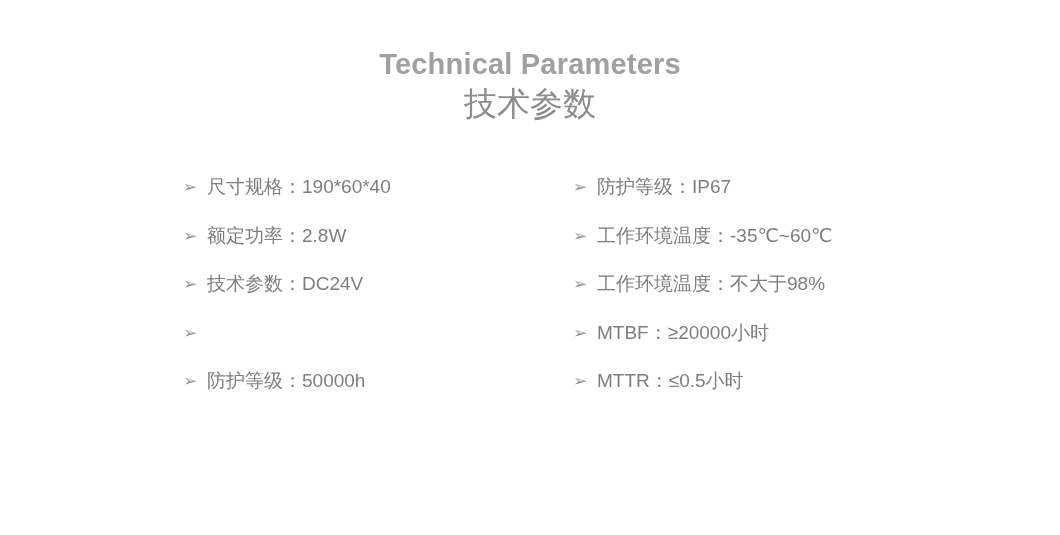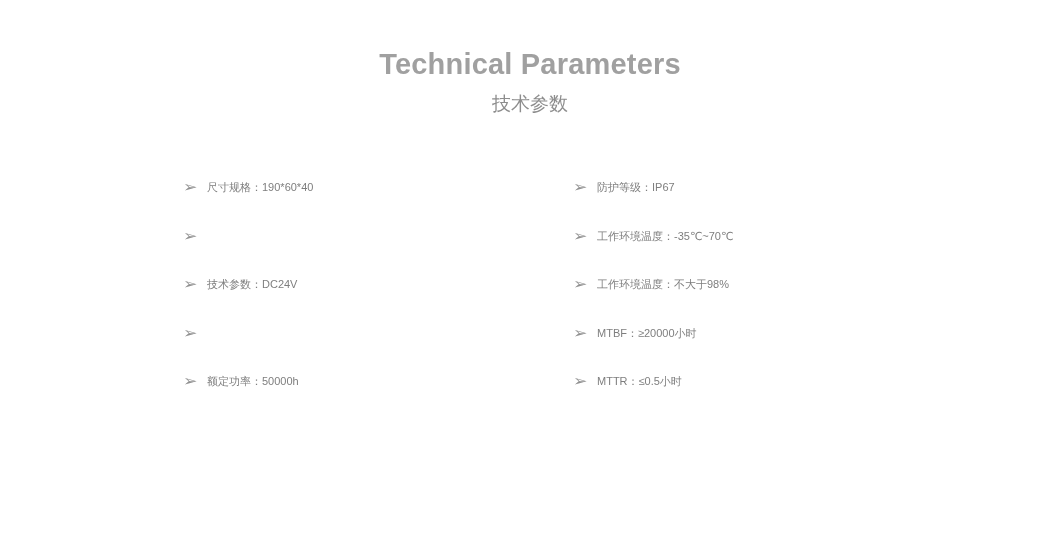--- a/index.html
+++ b/index.html
@@ -30,21 +30,21 @@
   }
   .heading-en {
     font-size: 29px;
     font-weight: bold;
     color: #a0a0a0;
     letter-spacing: 0.2px;
     line-height: 36px;
     white-space: nowrap;
   }
   .heading-cn {
-    font-size: 19px;
+    font-size: 33px;
     font-weight: normal;
     color: #8d8d8d;
     line-height: 36px;
     margin-top: 4px;
     white-space: nowrap;
   }
 
   
   .specs {
     position: absolute;
@@ -69,21 +69,21 @@
     flex: 0 0 auto;
     width: 24px;
     font-size: 15px;
     line-height: 22px;
     color: #8f8f8f;
     transform: scaleX(1.15);
     transform-origin: left center;
   }
   .spec-text {
     flex: 0 0 auto;
-    font-size: 11px;
+    font-size: 19px;
     line-height: 22px;
     color: #7e7e7e;
   }
 </style>
 </head>
 <body>
 
 <div class="page">
 
   <div class="heading">
@@ -93,42 +93,43 @@
 
   <div class="specs">
 
     <div class="spec-col left">
       <div class="spec-row">
         <span class="bullet">➢</span>
         <span class="spec-text">尺寸规格：190*60*40</span>
       </div>
       <div class="spec-row">
         <span class="bullet">➢</span>
+        <span class="spec-text">额定功率：2.8W</span>
       </div>
       <div class="spec-row">
         <span class="bullet">➢</span>
         <span class="spec-text">技术参数：DC24V</span>
       </div>
       <div class="spec-row">
         <span class="bullet">➢</span>
       </div>
       <div class="spec-row">
         <span class="bullet">➢</span>
-        <span class="spec-text">额定功率：50000h</span>
+        <span class="spec-text">防护等级：50000h</span>
       </div>
     </div>
 
     <div class="spec-col right">
       <div class="spec-row">
         <span class="bullet">➢</span>
         <span class="spec-text">防护等级：IP67</span>
       </div>
       <div class="spec-row">
         <span class="bullet">➢</span>
-        <span class="spec-text">工作环境温度：-35℃~70℃</span>
+        <span class="spec-text">工作环境温度：-35℃~60℃</span>
       </div>
       <div class="spec-row">
         <span class="bullet">➢</span>
         <span class="spec-text">工作环境温度：不大于98%</span>
       </div>
       <div class="spec-row">
         <span class="bullet">➢</span>
         <span class="spec-text">MTBF：≥20000小时</span>
       </div>
       <div class="spec-row">

